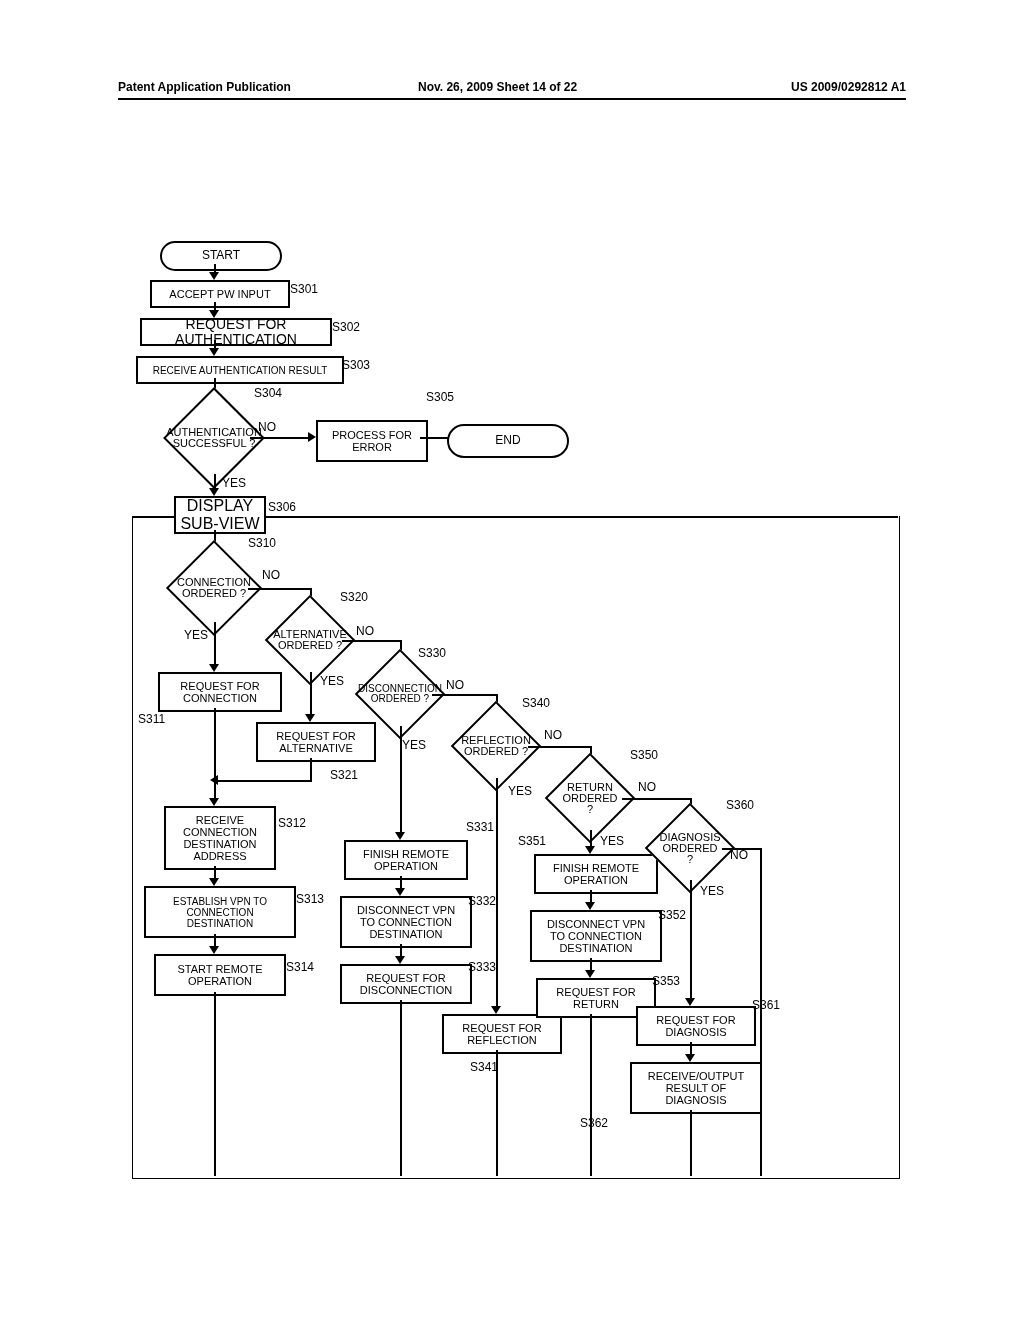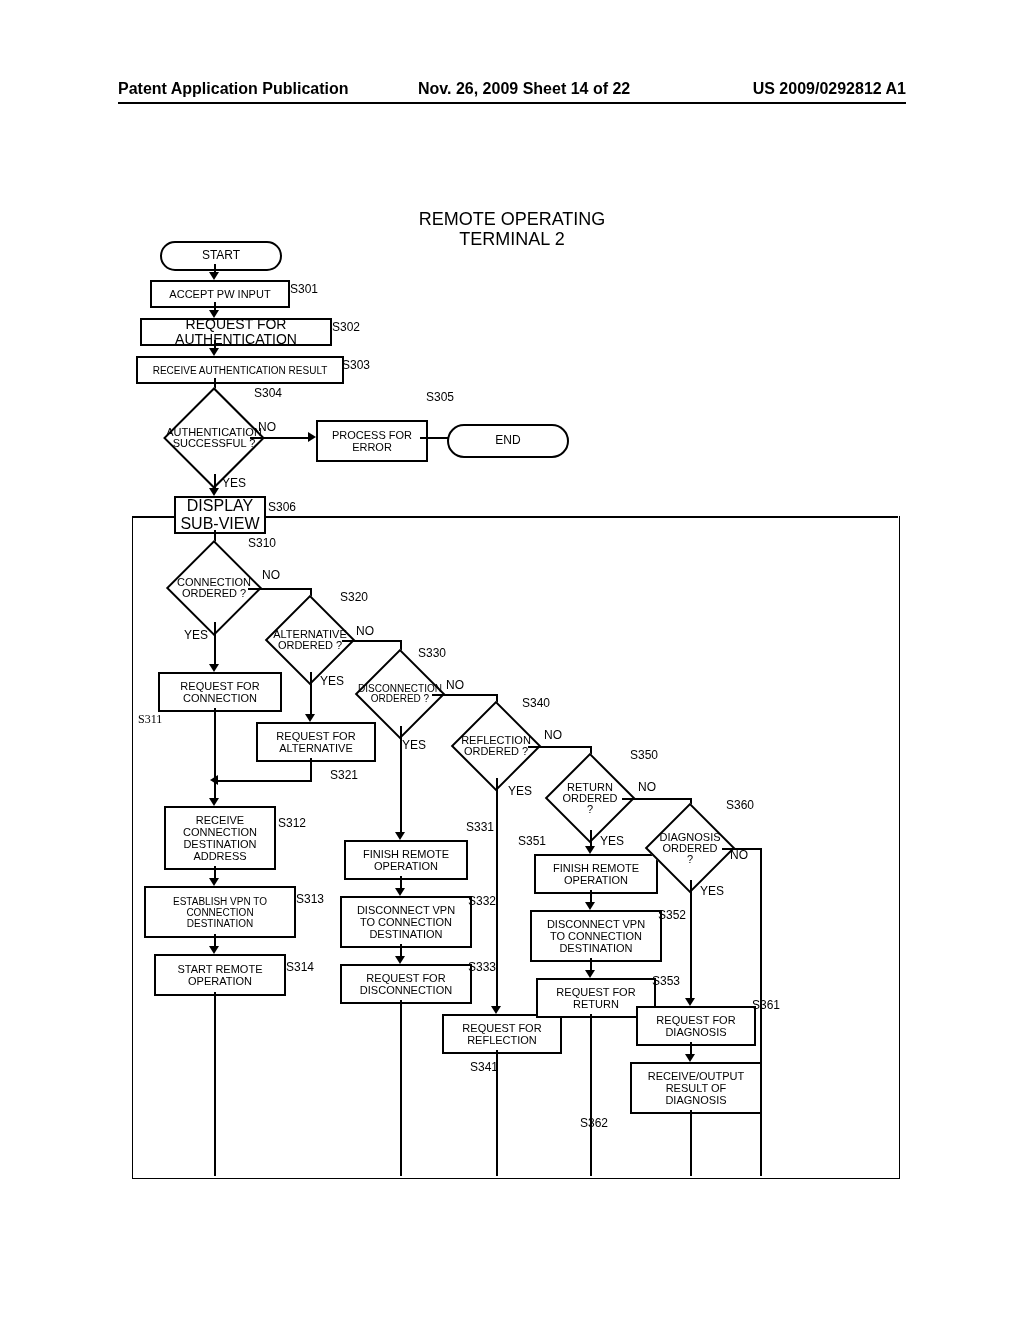--- a/index.html
+++ b/index.html
@@ -16,21 +16,21 @@
     position: relative;
     background: #fff;
   }
   .header {
     position: absolute;
     top: 80px;
     left: 118px;
     right: 118px;
     border-bottom: 2px solid #000;
     padding-bottom: 4px;
-    font-size: 16px;
+    font-size: 12px;
     font-weight: bold;
   }
   .header-left { float: left; }
   .header-mid { position: absolute; left: 300px; }
   .header-right { float: right; }
   .figtitle {
     position: absolute;
     top: 160px;
     left: 0; right: 0;
     text-align: center;
@@ -116,22 +116,20 @@
 <body>
 
 <div class="page">
 
   <div class="header">
     <span class="header-left">Patent Application Publication</span>
     <span class="header-mid">Nov. 26, 2009  Sheet 14 of 22</span>
     <span class="header-right">US 2009/0292812 A1</span>
   </div>
 
-  <div class="subtitle" style="white-space:pre-line;">REMOTE OPERATING
-TERMINAL 2</div>
 
   <div class="canvas">
 
     <div class="outer-frame" style="left:-8px; top:276px; width:766px; height:662px; border-top:none;"></div>
     <div class="hline" style="left:-8px; top:276px; width:50px;"></div>
     <div class="hline" style="left:90px; top:276px; width:668px;"></div>
 
     <div class="box term" style="left:20px; top:1px; width:110px; height:22px;">
       <span>START</span>
     </div>
@@ -205,21 +203,21 @@
     <div class="hline" style="left:108px; top:348px; width:64px;"></div>
     <div class="vline" style="left:170px; top:348px; height:14px;"></div>
     <div class="arrow-down" style="left:165px; top:360px;"></div>
     <div class="vline" style="left:74px; top:382px; height:44px;"></div>
     <div class="arrow-down" style="left:69px; top:424px;"></div>
 
     <div class="box" style="left:18px; top:432px; width:112px; height:32px; font-size:11px;">
       <span style="white-space:pre-line;">REQUEST FOR
 CONNECTION</span>
     </div>
-    <div class="label" style="left:-2px; top:472px;font-family:Liberation Serif, serif;">S311</div>
+    <div class="label" style="left:-2px; top:472px;">S311</div>
     <div class="vline" style="left:74px; top:468px; height:92px;"></div>
     <div class="arrow-down" style="left:69px; top:558px;"></div>
 
     <div class="box" style="left:24px; top:566px; width:100px; height:56px; font-size:11px;">
       <span style="white-space:pre-line;">RECEIVE
 CONNECTION
 DESTINATION
 ADDRESS</span>
     </div>
     <div class="label" style="left:138px; top:576px;">S312</div>

